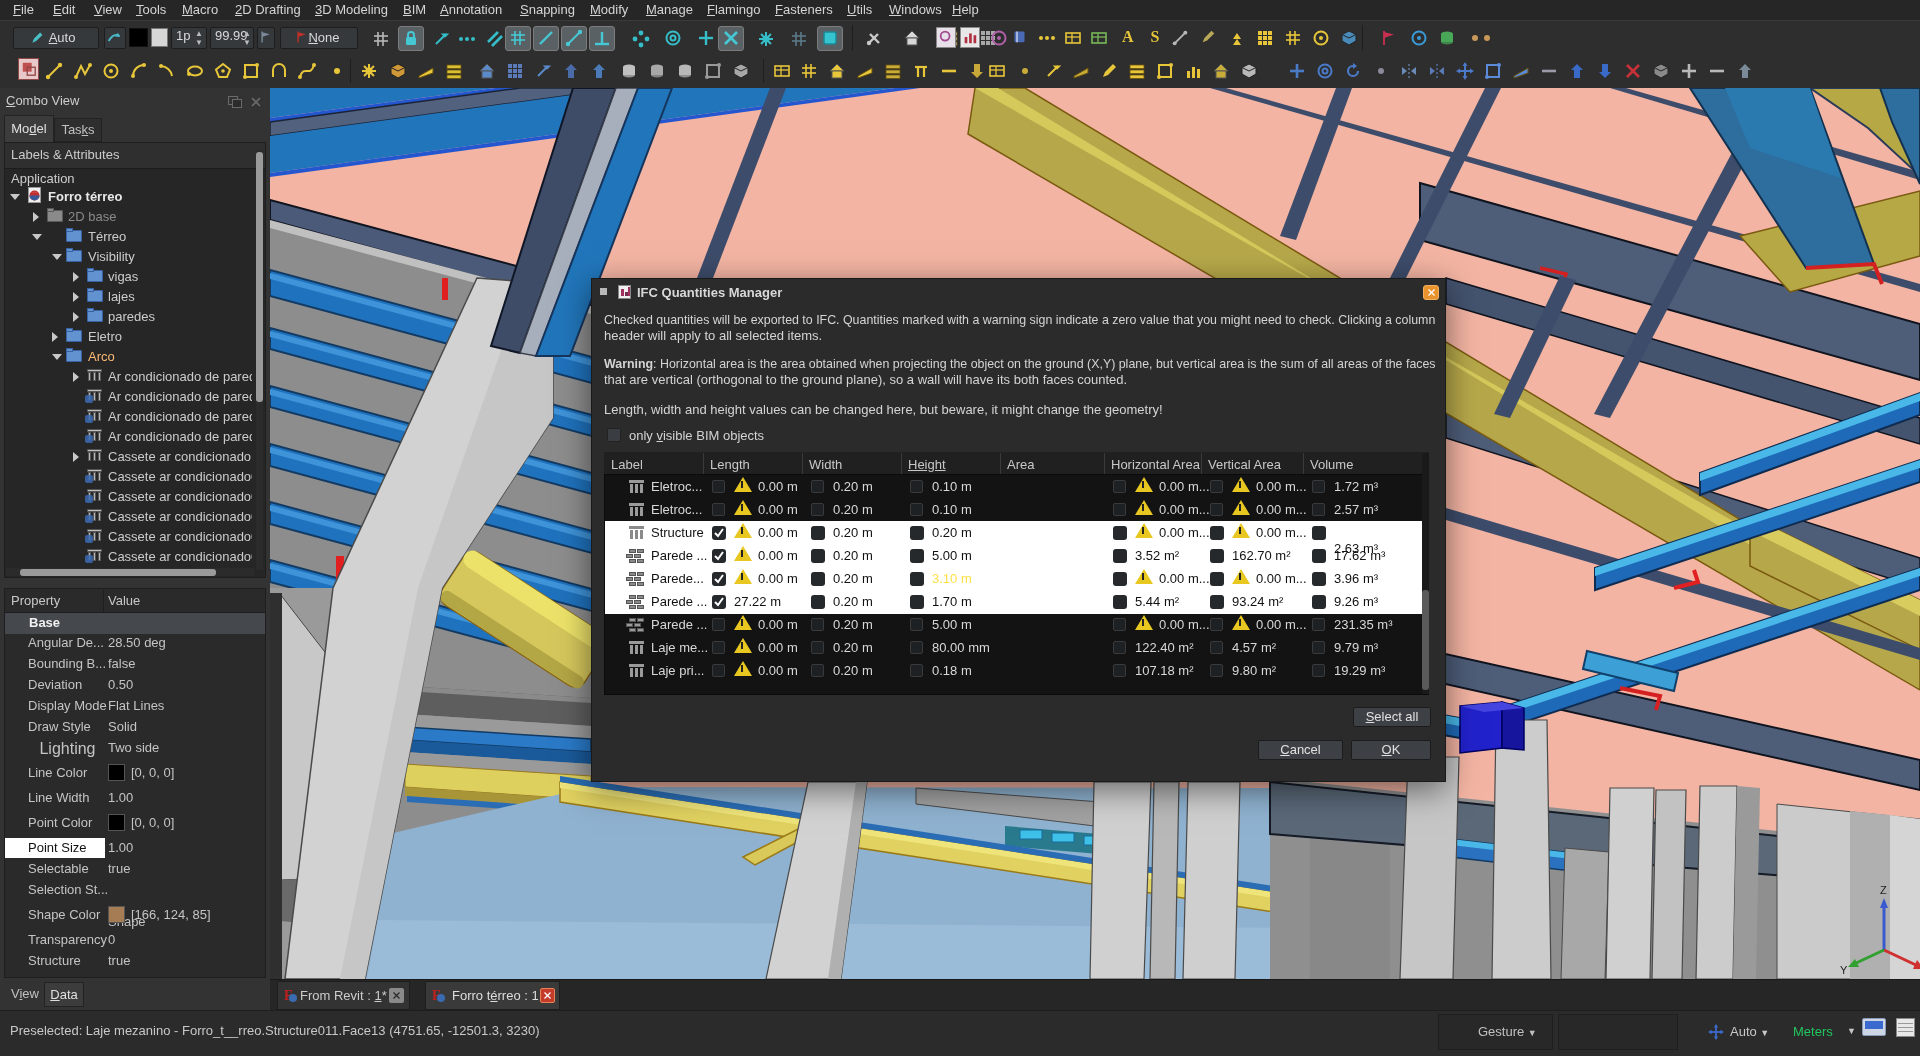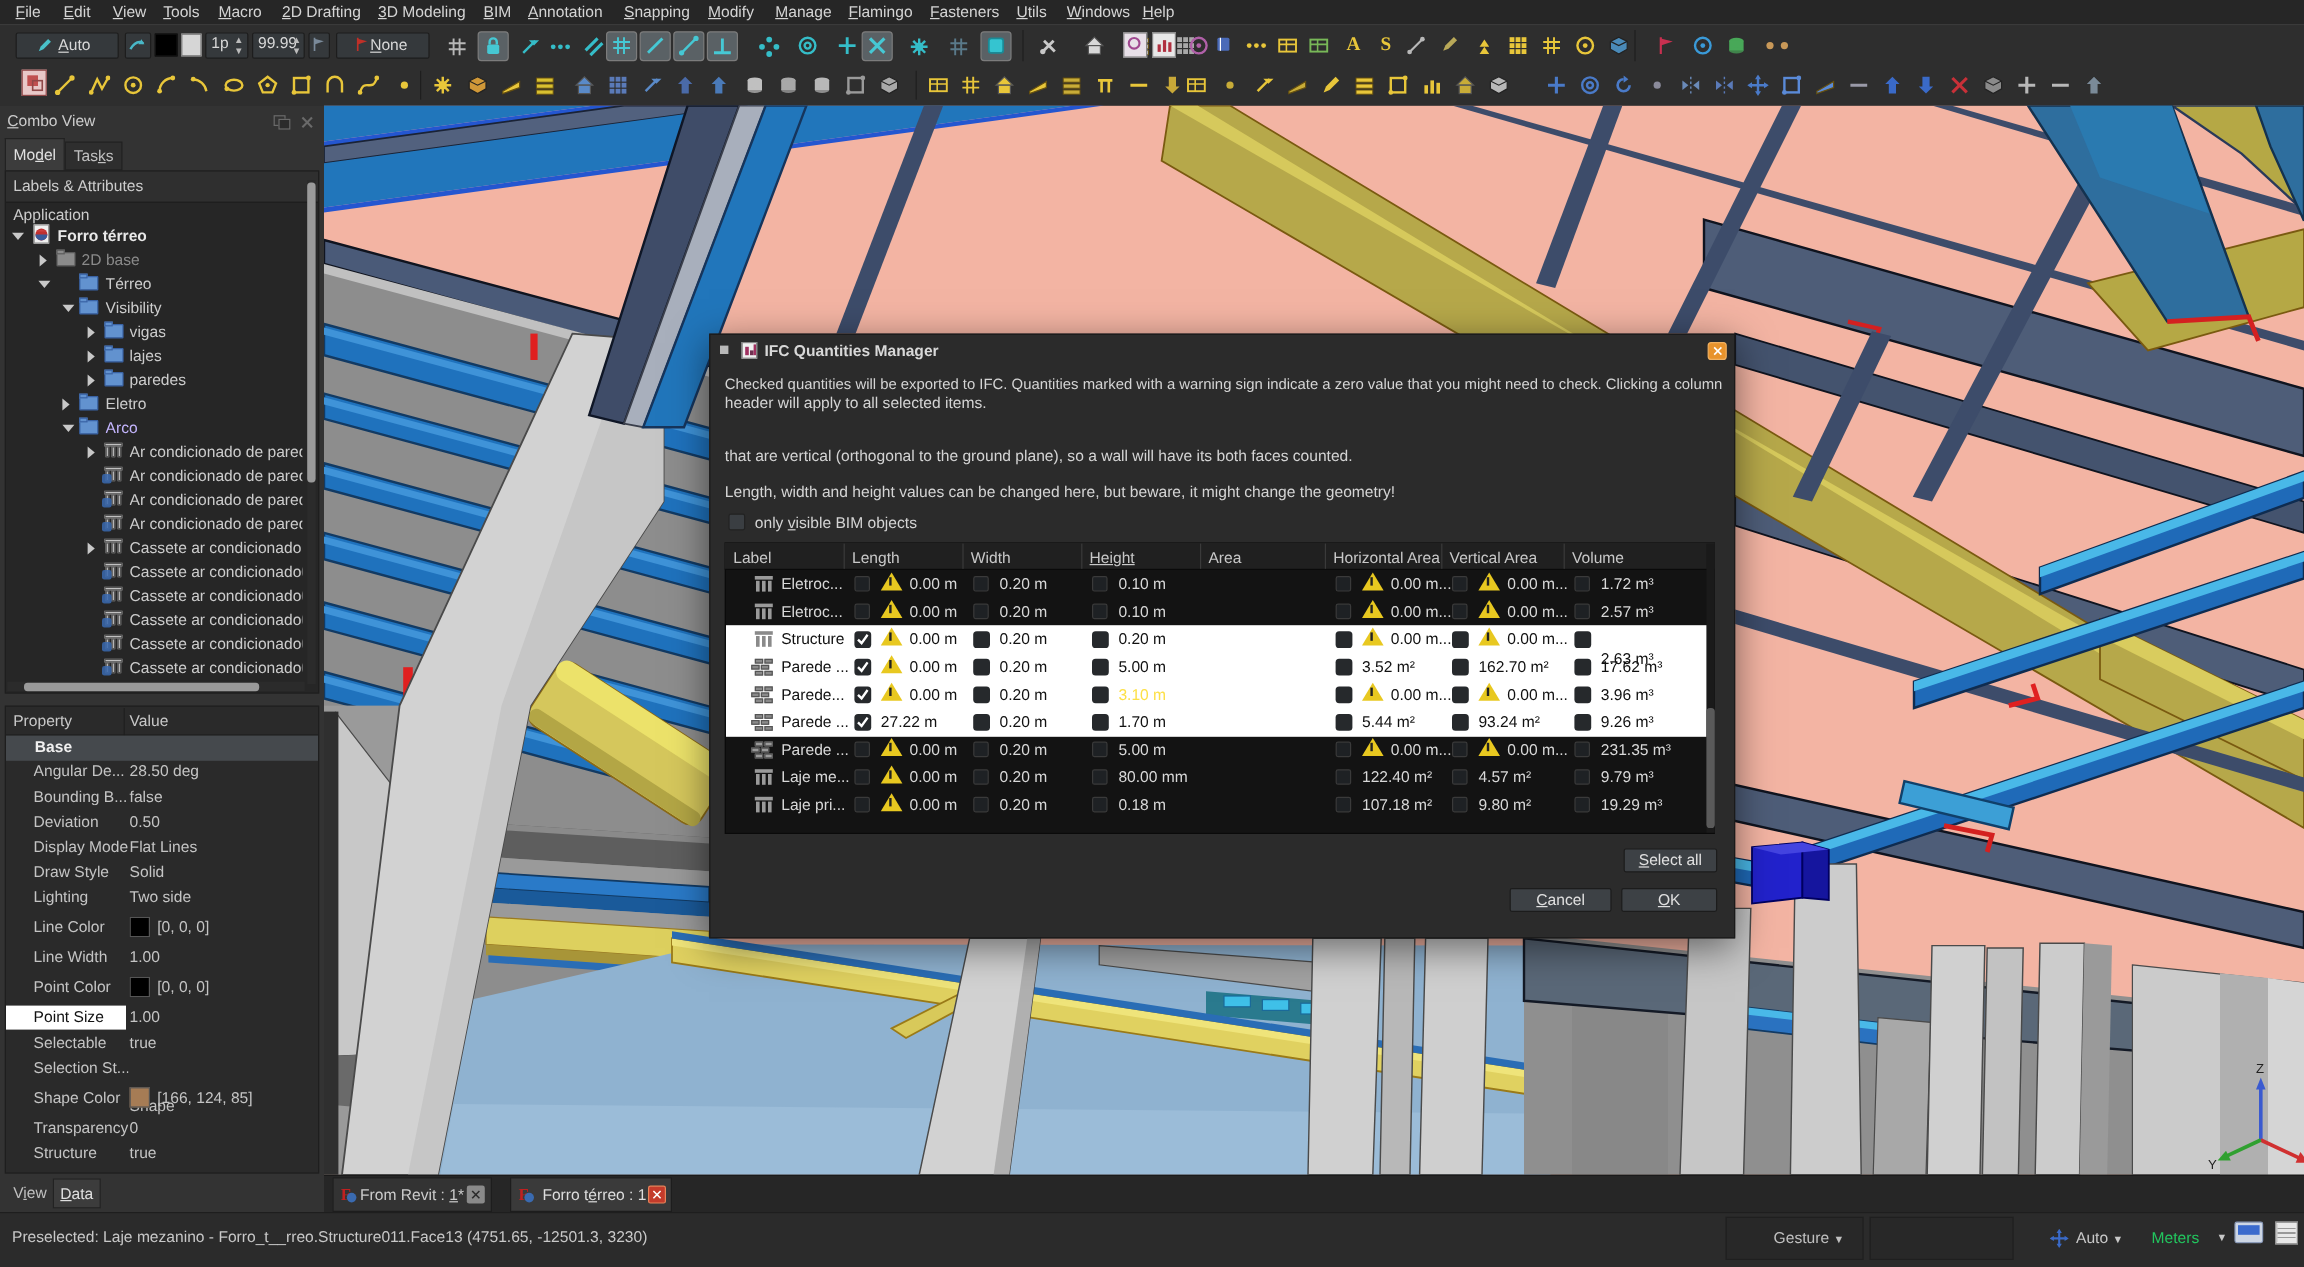--- a/index.html
+++ b/index.html
@@ -630,21 +630,21 @@
 <div class="abs" style="left:87px;top:310px;width:16px;height:12px;background:#6292cf;border:1px solid #3962a4;border-radius:1px;"></div>
     <div class="abs" style="left:87px;top:308px;width:7px;height:4px;background:#6292cf;border:1px solid #3962a4;"></div>
 <div class="abs" style="left:108px;top:309px;font-size:13px;color:#cccccc;white-space:nowrap;max-width:144px;overflow:hidden;">paredes</div>
 <div class="abs" style="left:52px;top:332px;width:0;height:0;border-top:5px solid transparent;border-bottom:5px solid transparent;border-left:6px solid #c8c8c8;"></div>
 <div class="abs" style="left:66px;top:330px;width:16px;height:12px;background:#6292cf;border:1px solid #3962a4;border-radius:1px;"></div>
     <div class="abs" style="left:66px;top:328px;width:7px;height:4px;background:#6292cf;border:1px solid #3962a4;"></div>
 <div class="abs" style="left:88px;top:329px;font-size:13px;color:#cccccc;white-space:nowrap;max-width:164px;overflow:hidden;">Eletro</div>
 <div class="abs" style="left:52px;top:354px;width:0;height:0;border-left:5px solid transparent;border-right:5px solid transparent;border-top:6px solid #c8c8c8;"></div>
 <div class="abs" style="left:66px;top:350px;width:16px;height:12px;background:#6292cf;border:1px solid #3962a4;border-radius:1px;"></div>
     <div class="abs" style="left:66px;top:348px;width:7px;height:4px;background:#6292cf;border:1px solid #3962a4;"></div>
-<div class="abs" style="left:88px;top:349px;font-size:13px;color:#c4b5fd;white-space:nowrap;max-width:164px;overflow:hidden;">Arco</div>
+<div class="abs" style="left:88px;top:349px;font-size:13px;color:#fdba74;white-space:nowrap;max-width:164px;overflow:hidden;">Arco</div>
 <div class="abs" style="left:73px;top:372px;width:0;height:0;border-top:5px solid transparent;border-bottom:5px solid transparent;border-left:6px solid #c8c8c8;"></div>
 <div class="abs" style="left:87px;top:369px;width:15px;height:3px;background:#c0c0c0;border:1px solid #555;"></div>
     <div class="abs" style="left:88px;top:372px;width:3px;height:9px;background:#b5b5b5;border:1px solid #555;"></div>
     <div class="abs" style="left:93px;top:372px;width:3px;height:9px;background:#b5b5b5;border:1px solid #555;"></div>
     <div class="abs" style="left:98px;top:372px;width:3px;height:9px;background:#b5b5b5;border:1px solid #555;"></div>
 <div class="abs" style="left:108px;top:369px;font-size:13px;color:#cccccc;white-space:nowrap;max-width:144px;overflow:hidden;">Ar condicionado de parede</div>
 <div class="abs" style="left:87px;top:389px;width:15px;height:3px;background:#c0c0c0;border:1px solid #555;"></div>
     <div class="abs" style="left:88px;top:392px;width:3px;height:9px;background:#b5b5b5;border:1px solid #555;"></div>
     <div class="abs" style="left:93px;top:392px;width:3px;height:9px;background:#b5b5b5;border:1px solid #555;"></div>
     <div class="abs" style="left:98px;top:392px;width:3px;height:9px;background:#b5b5b5;border:1px solid #555;"></div>
@@ -711,21 +711,21 @@
 <div class="abs" style="left:28px;top:635px;width:79px;overflow:hidden;white-space:nowrap;font-size:13px;color:#c4c4c4;">Angular De...</div>
 <div class="abs" style="left:108px;top:635px;font-size:13px;color:#c4c4c4;">28.50 deg</div>
 <div class="abs" style="left:28px;top:656px;width:79px;overflow:hidden;white-space:nowrap;font-size:13px;color:#c4c4c4;">Bounding B...</div>
 <div class="abs" style="left:108px;top:656px;font-size:13px;color:#c4c4c4;">false</div>
 <div class="abs" style="left:28px;top:677px;width:79px;overflow:hidden;white-space:nowrap;font-size:13px;color:#c4c4c4;">Deviation</div>
 <div class="abs" style="left:108px;top:677px;font-size:13px;color:#c4c4c4;">0.50</div>
 <div class="abs" style="left:28px;top:698px;width:79px;overflow:hidden;white-space:nowrap;font-size:13px;color:#c4c4c4;">Display Mode</div>
 <div class="abs" style="left:108px;top:698px;font-size:13px;color:#c4c4c4;">Flat Lines</div>
 <div class="abs" style="left:28px;top:719px;width:79px;overflow:hidden;white-space:nowrap;font-size:13px;color:#c4c4c4;">Draw Style</div>
 <div class="abs" style="left:108px;top:719px;font-size:13px;color:#c4c4c4;">Solid</div>
-<div class="abs" style="left:28px;top:740px;width:79px;overflow:hidden;white-space:nowrap;font-size:13px;color:#c4c4c4;">Lighting</div>
+<div class="abs" style="left:28px;top:740px;width:79px;overflow:hidden;white-space:nowrap;font-size:16px;color:#c4c4c4;text-align:center;">Lighting</div>
 <div class="abs" style="left:108px;top:740px;font-size:13px;color:#c4c4c4;">Two side</div>
 <div class="abs" style="left:28px;top:765px;width:79px;overflow:hidden;white-space:nowrap;font-size:13px;color:#c4c4c4;">Line Color</div>
 <div class="abs" style="left:108px;top:764px;width:17px;height:17px;background:#000000;border:1px solid #555;"></div>
 <div class="abs" style="left:131px;top:765px;font-size:13px;color:#c4c4c4;">[0, 0, 0]</div>
 <div class="abs" style="left:28px;top:790px;width:79px;overflow:hidden;white-space:nowrap;font-size:13px;color:#c4c4c4;">Line Width</div>
 <div class="abs" style="left:108px;top:790px;font-size:13px;color:#c4c4c4;">1.00</div>
 <div class="abs" style="left:28px;top:815px;width:79px;overflow:hidden;white-space:nowrap;font-size:13px;color:#c4c4c4;">Point Color</div>
 <div class="abs" style="left:108px;top:814px;width:17px;height:17px;background:#000000;border:1px solid #555;"></div>
 <div class="abs" style="left:131px;top:815px;font-size:13px;color:#c4c4c4;">[0, 0, 0]</div>
 <div class="abs" style="left:5px;top:838px;width:100px;height:20px;background:#ffffff;"></div>
@@ -955,20 +955,21 @@
 <div class="abs" style="left:637px;top:285px;font-size:13px;font-weight:bold;color:#d8d8d8;">IFC Quantities Manager</div>
 <div class="abs" style="left:1423px;top:285px;width:16px;height:15px;background:#e8932c;border:1px solid #f0b060;border-radius:3px;"></div>
 <svg class="abs" style="left:1427px;top:288px;" width="9" height="9" viewBox="0 0 18 18">
       <g stroke="#ffffff" stroke-width="2.6">
         <line x1="3" y1="3" x2="15" y2="15"></line>
         <line x1="15" y1="3" x2="3" y2="15"></line>
       </g>
     </svg>
 <div class="abs" style="left:604px;top:313px;width:840px;overflow:hidden;white-space:nowrap;font-size:12.4px;color:#d4d4d4;">Checked quantities will be exported to IFC. Quantities marked with a warning sign indicate a zero value that you might need to check. Clicking a column</div>
 <div class="abs" style="left:604px;top:328px;font-size:13px;color:#d4d4d4;">header will apply to all selected items.</div>
+<div class="abs" style="left:604px;top:357px;width:840px;overflow:hidden;white-space:nowrap;font-size:12.4px;color:#d4d4d4;"><b>Warning</b>: Horizontal area is the area obtained when projecting the object on the ground (X,Y) plane, but vertical area is the sum of all areas of the faces</div>
 <div class="abs" style="left:604px;top:372px;font-size:13px;color:#d4d4d4;">that are vertical (orthogonal to the ground plane), so a wall will have its both faces counted.</div>
 <div class="abs" style="left:604px;top:402px;width:832px;font-size:13px;color:#d4d4d4;">Length, width and height values can be changed here, but beware, it might change the geometry!</div>
 <div class="abs" style="left:607px;top:428px;width:14px;height:14px;background:#3a3e42;border:1px solid #222;border-radius:2px;"></div>
 <div class="abs" style="left:629px;top:428px;font-size:13px;color:#d4d4d4;">only <u>v</u>isible BIM objects</div>
 <div class="abs" style="left:604px;top:452px;width:825px;height:243px;background:#131313;border:1px solid #0a0a0a;"></div>
 <div class="abs" style="left:604px;top:452px;width:825px;height:23px;background:#202020;border-bottom:1px solid #0a0a0a;"></div>
 <div class="abs" style="left:611px;top:457px;font-size:13px;color:#c8c8c8;">Label</div>
 <div class="abs" style="left:710px;top:457px;font-size:13px;color:#c8c8c8;">Length</div>
 <div class="abs" style="left:703px;top:453px;width:1px;height:21px;background:#3a3a3a;"></div>
 <div class="abs" style="left:809px;top:457px;font-size:13px;color:#c8c8c8;">Width</div>

